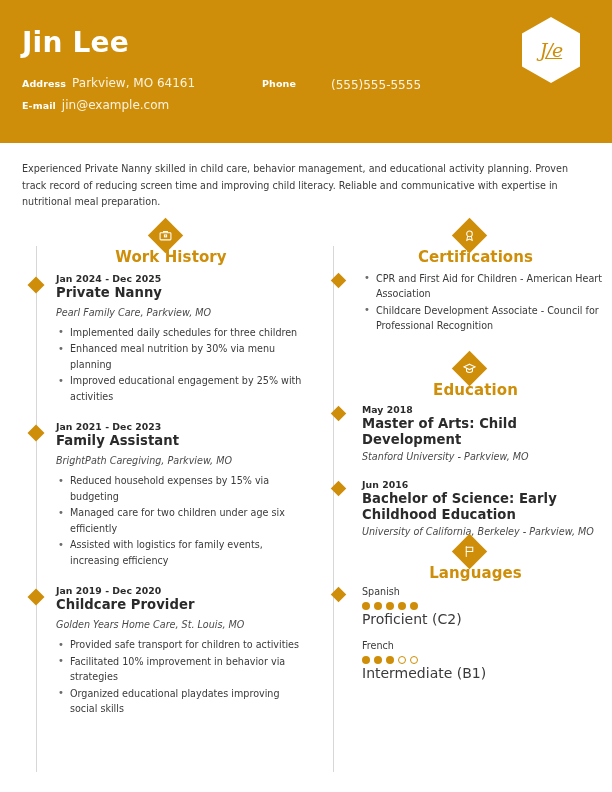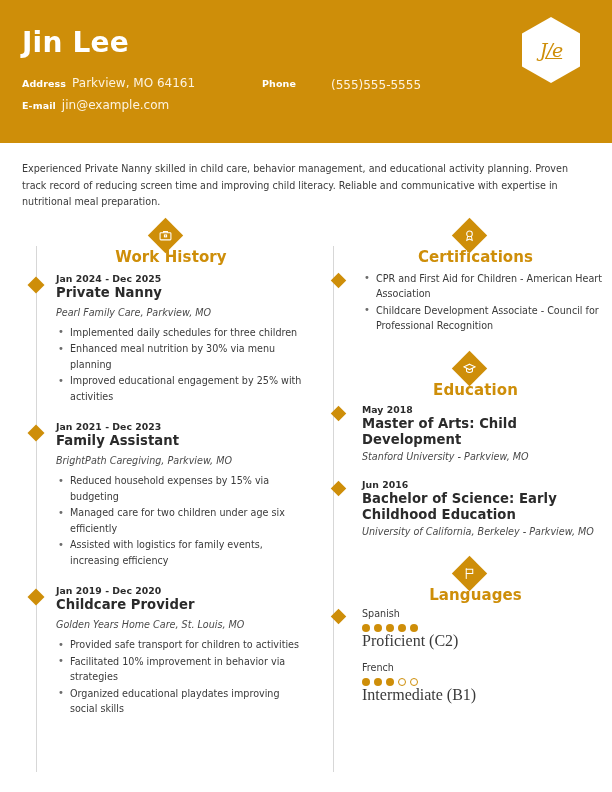--- a/index.html
+++ b/index.html
@@ -127,21 +127,21 @@
   .cert-entry { position: relative; padding-left: 56px; margin-top: 10px; }
   .cert-entry .dot { position: absolute; left: 27px; top: 4px; width: 11px; height: 11px; background:#ce8e09; transform: rotate(45deg); }
 
   
   .lang-block { margin-top: 2px; margin-bottom: 13px; }
   .lang-name { color: #3a3a3a; font-size: 9.6px; line-height: 14px; }
   .dots { margin: 3px 0 2px 0; display: flex; gap: 4px; }
   .dot-o { width: 8px; height: 8px; border-radius: 50%; }
   .dot-fill { background: #ce8e09; }
   .dot-empty { background: #ffffff; border: 1.2px solid #ce8e09; }
-  .lang-level { color: #3a3a3a; font-size: 16px; line-height: 14px; font-family: Liberation Serif, serif; }
+  .lang-level { color: #3a3a3a; font-size: 14px; line-height: 14px; }
 </style>
 </head>
 <body>
 
 <div class="page">
 
   <div class="header">
     <div class="name">Jin Lee</div>
 
     <div class="contact-rows">
@@ -268,21 +268,21 @@
         <div class="e-sub" style="margin-top:2px;">Stanford University - Parkview, MO</div>
       </div>
 
       <div class="cert-entry" style="margin-top:15px;">
         <div class="dot"></div>
         <div class="e-date">Jun 2016</div>
         <div class="e-title">Bachelor of Science: Early Childhood Education</div>
         <div class="e-sub" style="margin-top:2px;">University of California, Berkeley - Parkview, MO</div>
       </div>
 
-      <div class="sec-head" style="padding-left:21px; margin-top:22px;">
+      <div class="sec-head" style="padding-left:21px; ">
         <div class="diamond">
           <svg width="13" height="13" viewBox="0 0 24 24" fill="none" stroke="#ffffff" stroke-width="1.9" stroke-linecap="round">
             <path d="M6 21V3"></path>
             <path d="M6 4h12v8H6"></path>
           </svg>
         </div>
         <div class="sec-title">Languages</div>
       </div>
 
       <div class="cert-entry" style="margin-top:12px;">

